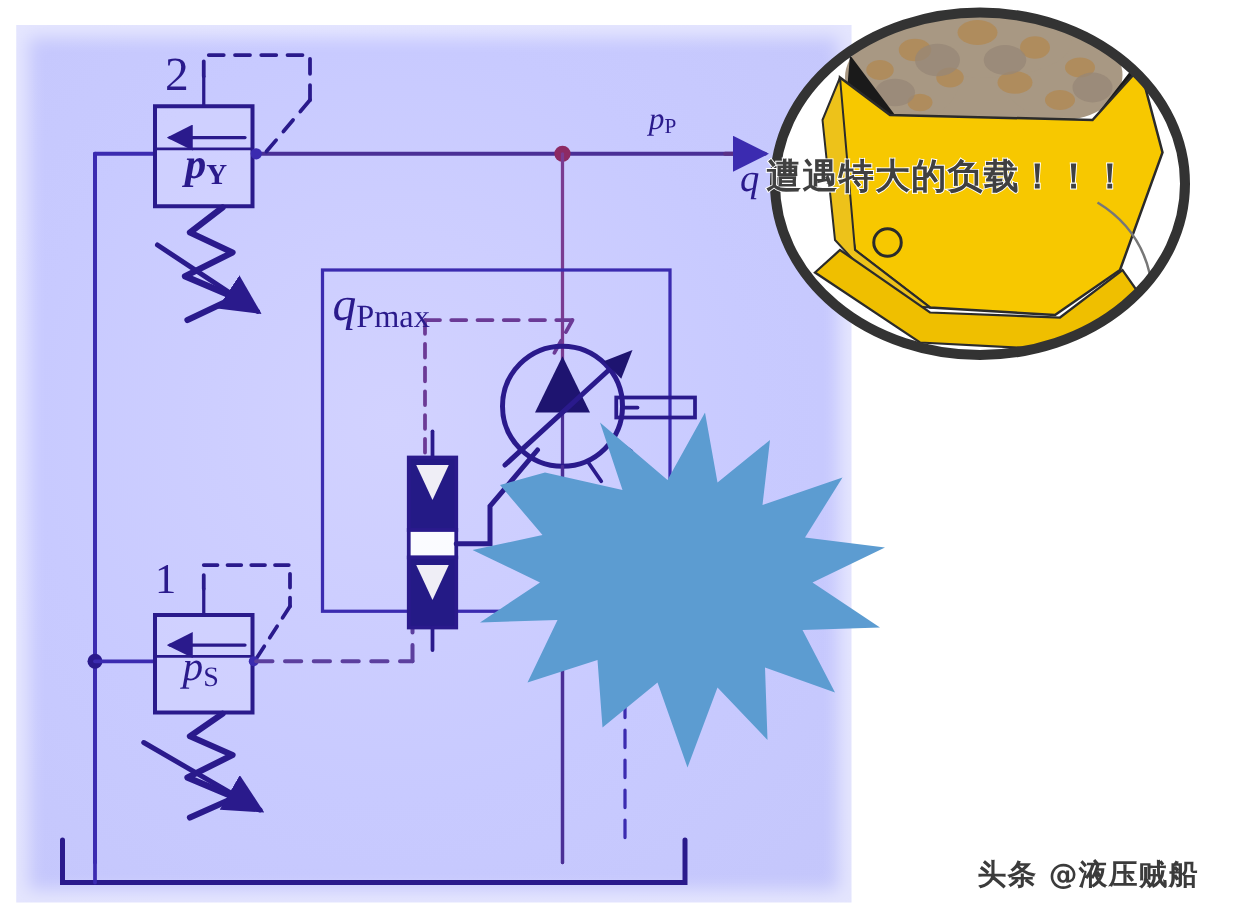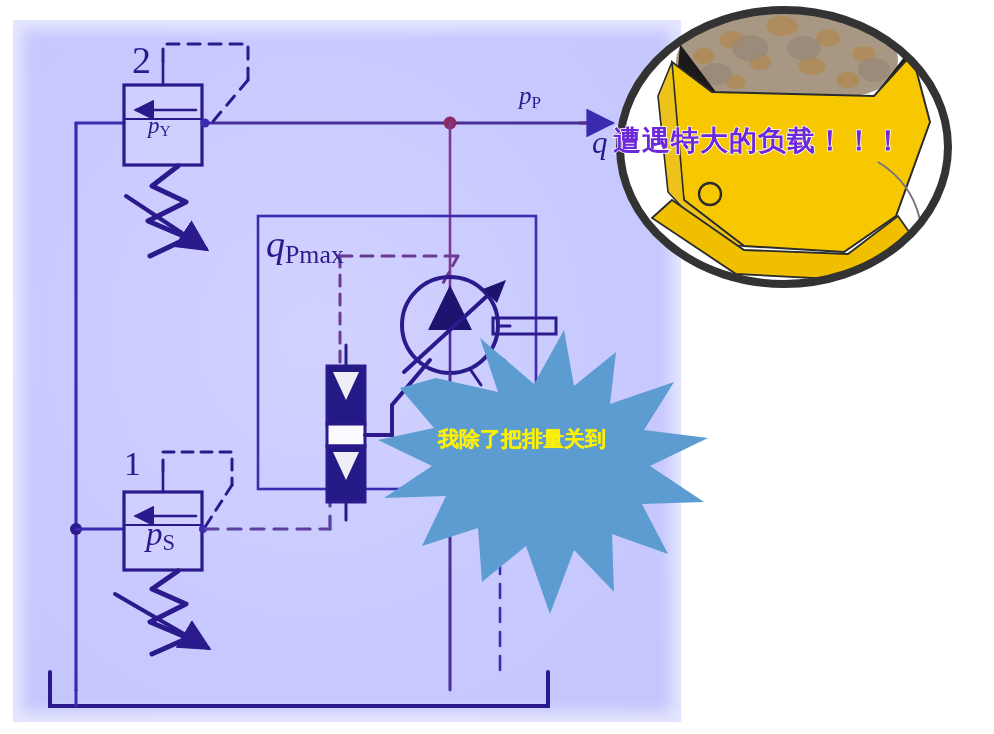--- a/index.html
+++ b/index.html
@@ -26,21 +26,21 @@
   .burst{position:absolute;left:378px;top:330px;width:330px;height:300px;}
   .burst-text{position:absolute;left:438px;top:424px;width:212px;
      color:#FFF200;font-family:"DejaVu Sans",sans-serif;font-weight:bold;
      font-size:21px;line-height:30px;letter-spacing:0px;text-align:left;
      text-shadow:0 0 1px #fff200;}
   .burst-text div{white-space:nowrap;}
 
   
   .cap{position:absolute;left:613px;top:122px;width:340px;
        font-family:"DejaVu Sans",sans-serif;font-weight:bold;font-size:28px;
-       color:#6d28d9;letter-spacing:1px;white-space:nowrap;
+       color:#404040;letter-spacing:1px;white-space:nowrap;
        -webkit-text-stroke:1.5px #ffffff;paint-order:stroke fill;}
 
   
   .wm{position:absolute;left:782px;top:684px;font-size:23px;color:#2b2b2b;
       font-family:"DejaVu Sans",sans-serif;font-weight:bold;letter-spacing:1px;
       opacity:0.92;}
 
   
   .lbl{position:absolute;color:#2a1a8c;font-family:"Liberation Serif",serif;}
   .lbl i{font-style:italic;}
@@ -144,21 +144,21 @@
       <path d="M365,435 L392,435 L392,405 L430,360" stroke="#2a1a8c" stroke-width="4"></path>
 
       <path d="M450,373 L450,690" stroke="#4a2f96" stroke-width="2.6"></path>
       <path d="M346,502 L346,690" stroke="#4a2f96" stroke-width="0"></path>
       <path d="M500,560 L500,676" stroke="#3b2bb0" stroke-width="2.6" stroke-dasharray="14 10"></path>
     </g>
   </svg>
 
   <div class="lbl" style="left:132px;top:38px;font-size:38px;">2</div>
 
-  <div class="lbl" style="left:148px;top:113px;font-size:23px;">
+  <div class="lbl" style="left:148px;top:113px;font-size:34px;font-weight:bold;">
     <i>p</i><span class="sub">Y</span>
   </div>
 
   <div class="lbl" style="left:124px;top:445px;font-size:34px;">1</div>
 
   <div class="lbl" style="left:146px;top:516px;font-size:33px;text-align:center;">
     <i>p</i><span class="sub">S</span>
   </div>
 
   <div class="lbl" style="left:519px;top:82px;font-size:25px;">
@@ -226,17 +226,17 @@
   <div class="cap">遭遇特大的负载！！！</div>
 
   <svg class="burst" viewBox="0 0 330 300">
     <path d="M58,48 L120,62 L102,8 L156,54 L186,0 L196,56 L238,22 L232,74 L296,52
              L266,100 L330,108 L272,136 L326,172 L264,174 L290,224 L234,204 L236,262
              L196,220 L172,284 L148,216 L104,252 L100,198 L44,216 L68,166 L6,168
              L54,136 L0,110 L56,98 L22,58 z" fill="#5c9cd1" stroke="none"></path>
   </svg>
 
   <div class="burst-text">
-    <div>我除了把排量关到</div>
-  </div>
-
+  </div>
+
+  <div class="wm">头条 @液压贼船</div>
 
 </div>
 
 </body></html>

